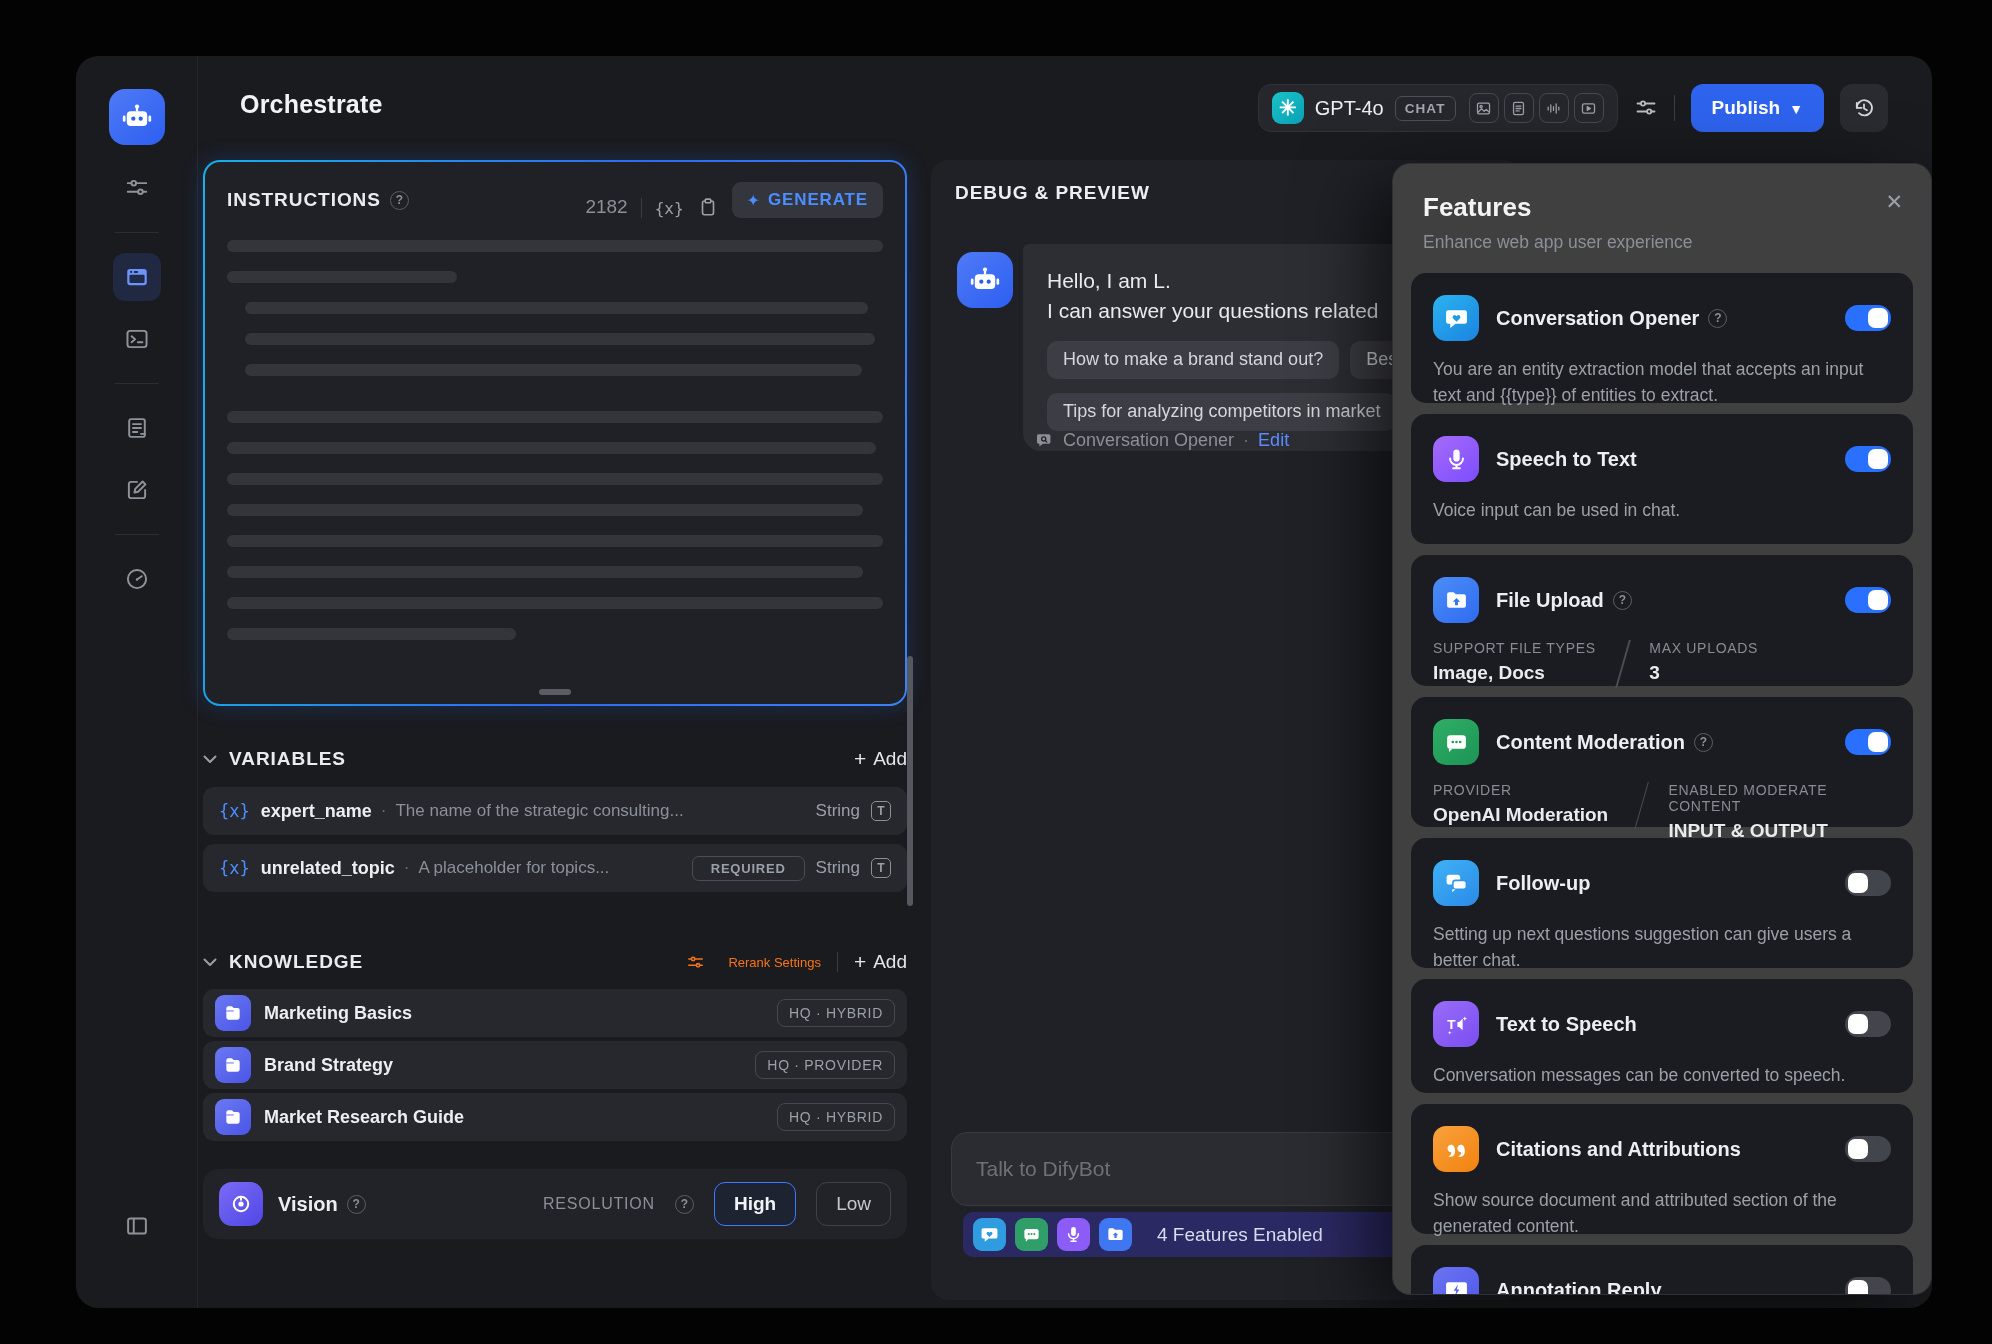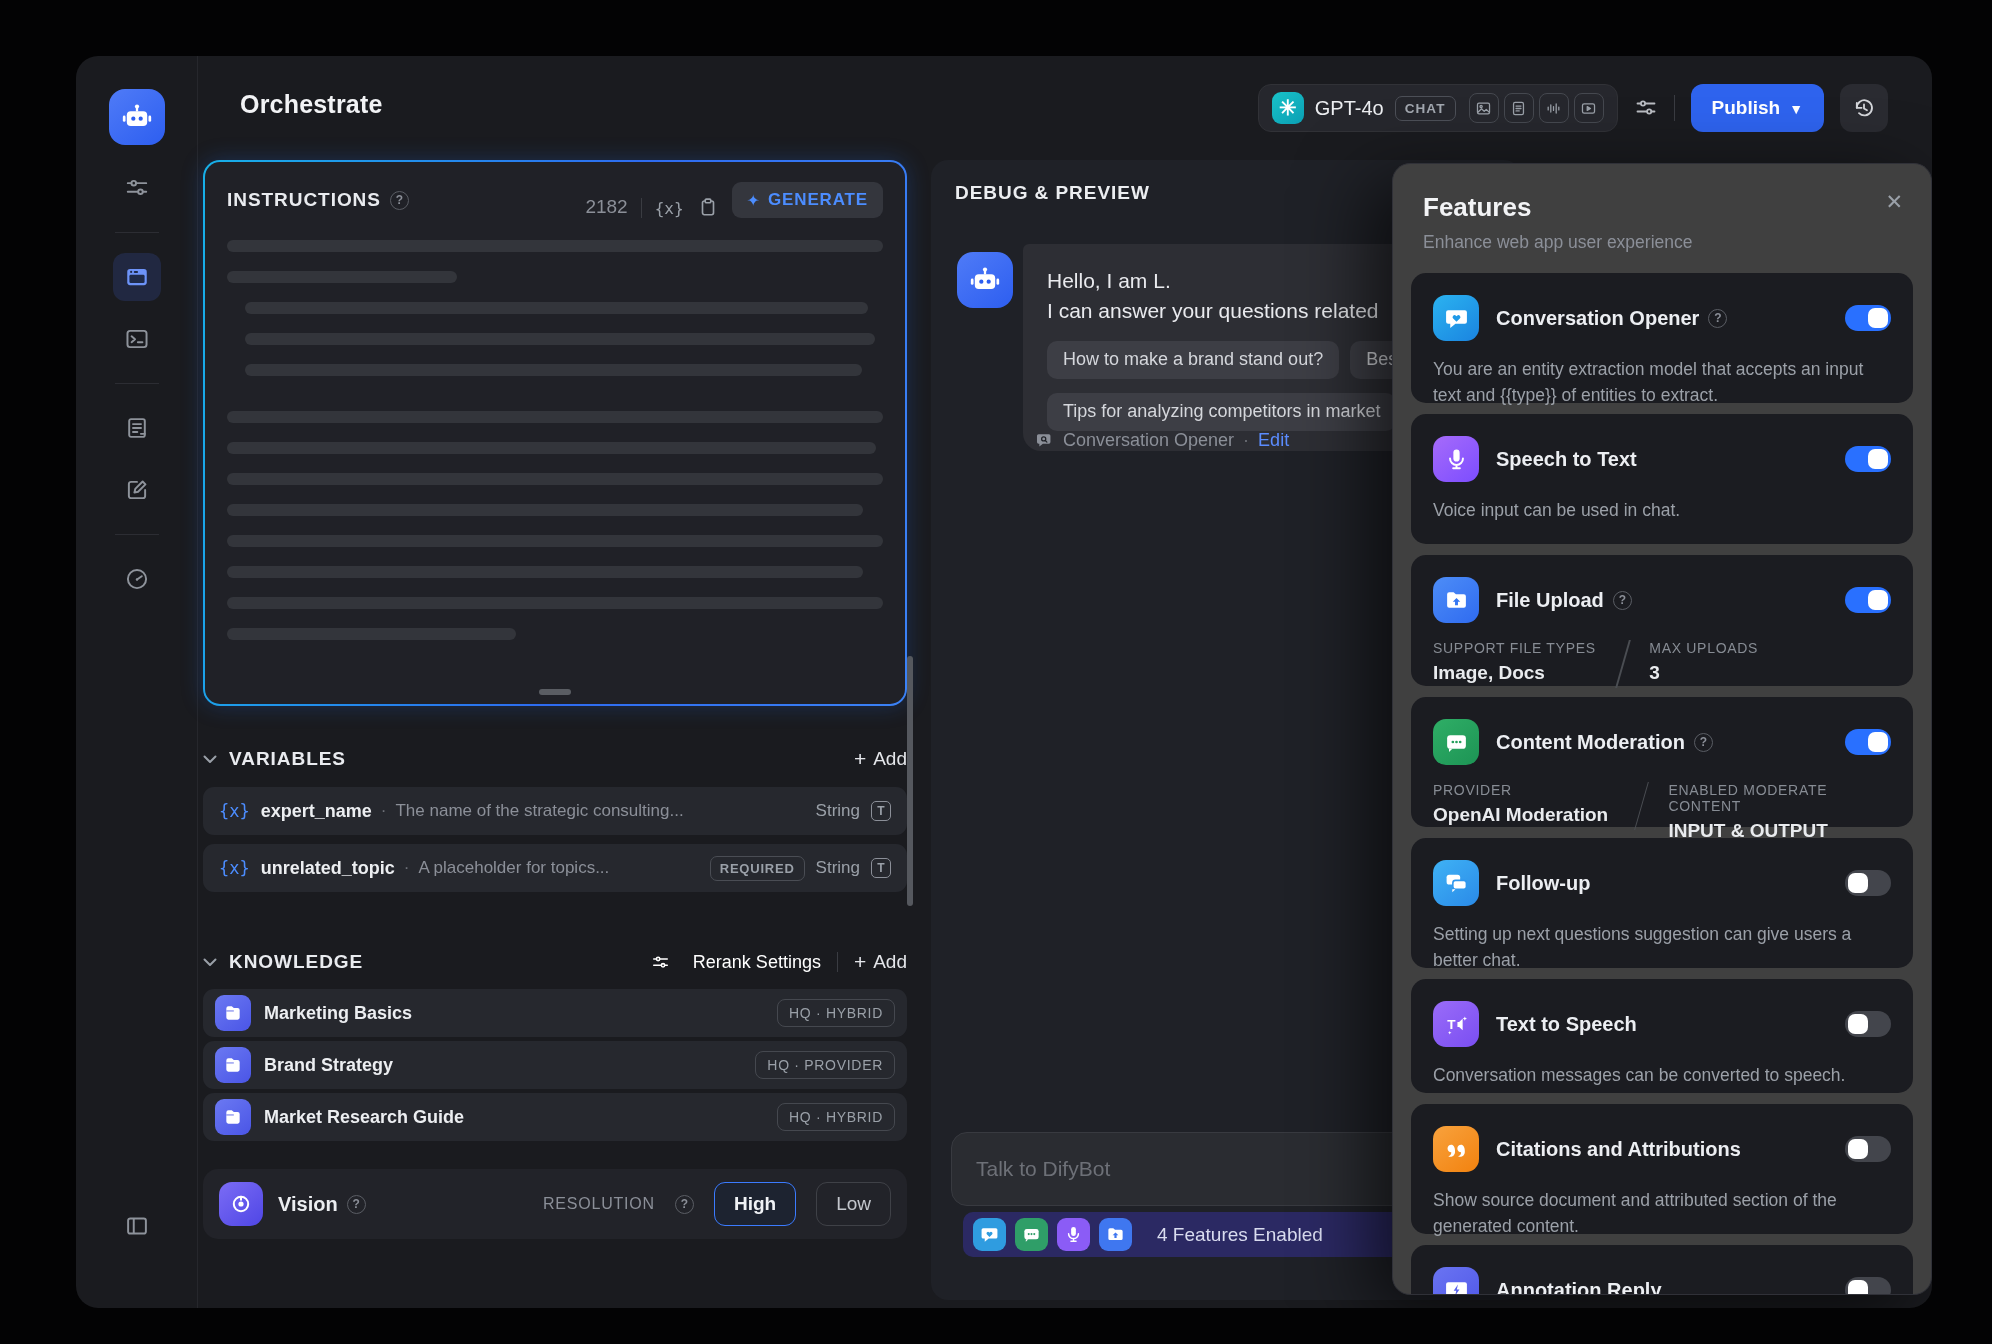--- a/index.html
+++ b/index.html
@@ -50,29 +50,29 @@
   .skel { margin-top:22px; }
   .skel .bar { height:12px; border-radius:6px; background:#33353b; margin-bottom:19px; }
   .drag-handle { position:absolute; bottom:9px; left:50%; transform:translateX(-50%); width:32px; height:6px; border-radius:3px; background:#5a5d63; cursor:row-resize; }
 
   .sec-head { display:flex; align-items:center; margin-top:0; height:30px; }
   .chev-down { color:#9aa0a8; margin-right:12px; display:flex; cursor:pointer; }
   .sec-title { font-size:19px; font-weight:700; color:#e9ebef; letter-spacing:.05em; }
   .sec-right { margin-left:auto; display:flex; align-items:center; gap:16px; }
   .add-btn { display:flex; align-items:center; gap:7px; color:#e4e6ea; font-size:19px; font-weight:500; cursor:pointer; }
   .add-btn .plus { font-size:21px; }
-  .rerank { display:flex; align-items:center; gap:23px; color:#ffffff; font-size:18px; cursor:pointer; }
+  .rerank { display:flex; align-items:center; gap:23px; color:#f97316; font-size:13px; cursor:pointer; }
 
   .row-card { height:48px; background:#26282e; border-radius:11px; display:flex; align-items:center; padding:0 16px; margin-bottom:9px; cursor:pointer; }
   .row-card .vtok { font-family:"DejaVu Sans Mono",monospace; font-size:17px; color:#4c8dff; margin-right:11px; }
   .row-card .vname { font-size:18px; font-weight:700; color:#eceef1; }
   .row-card .vsep { color:#6d7077; margin:0 9px; font-size:17px; }
   .row-card .vdesc { font-size:17px; color:#8b8f98; }
   .row-right { margin-left:auto; display:flex; align-items:center; gap:11px; }
-  .req-badge { border:1px solid #4a4d54; border-radius:7px; color:#9aa0a8; font-size:13px; font-weight:600; letter-spacing:.06em; padding:4px 9px; }
+  .req-badge { border:1px solid #4a4d54; border-radius:7px; color:#9aa0a8; font-size:13px; font-weight:600; letter-spacing:.06em; padding:4px 18px; }
   .vtype { color:#9aa0a8; font-size:17px; }
   .tbox { width:20px; height:20px; border:1.5px solid #8b8f98; border-radius:5px; color:#9aa0a8; font-size:12px; font-weight:700; display:flex; align-items:center; justify-content:center; cursor:pointer; }
 
   .k-row { height:48px; background:#26282e; border-radius:11px; display:flex; align-items:center; padding:0 12px; margin-bottom:4px; cursor:pointer; }
   .k-tile { width:36px; height:36px; border-radius:9px; background:linear-gradient(140deg,#6b79f2,#4a55e6); display:flex; align-items:center; justify-content:center; margin-right:13px; }
   .k-name { font-size:18px; font-weight:700; color:#eceef1; }
   .k-badge { margin-left:auto; border:1px solid #45484f; border-radius:8px; color:#9aa0a8; font-size:14px; letter-spacing:.05em; padding:5px 11px; }
 
   .vision-card { margin-top:28px; height:70px; background:#222329; border-radius:15px; display:flex; align-items:center; padding:0 16px; }
   .vis-tile { width:44px; height:44px; border-radius:13px; background:linear-gradient(140deg,#7b6cf5,#4f46e5); display:flex; align-items:center; justify-content:center; margin-right:15px; }

